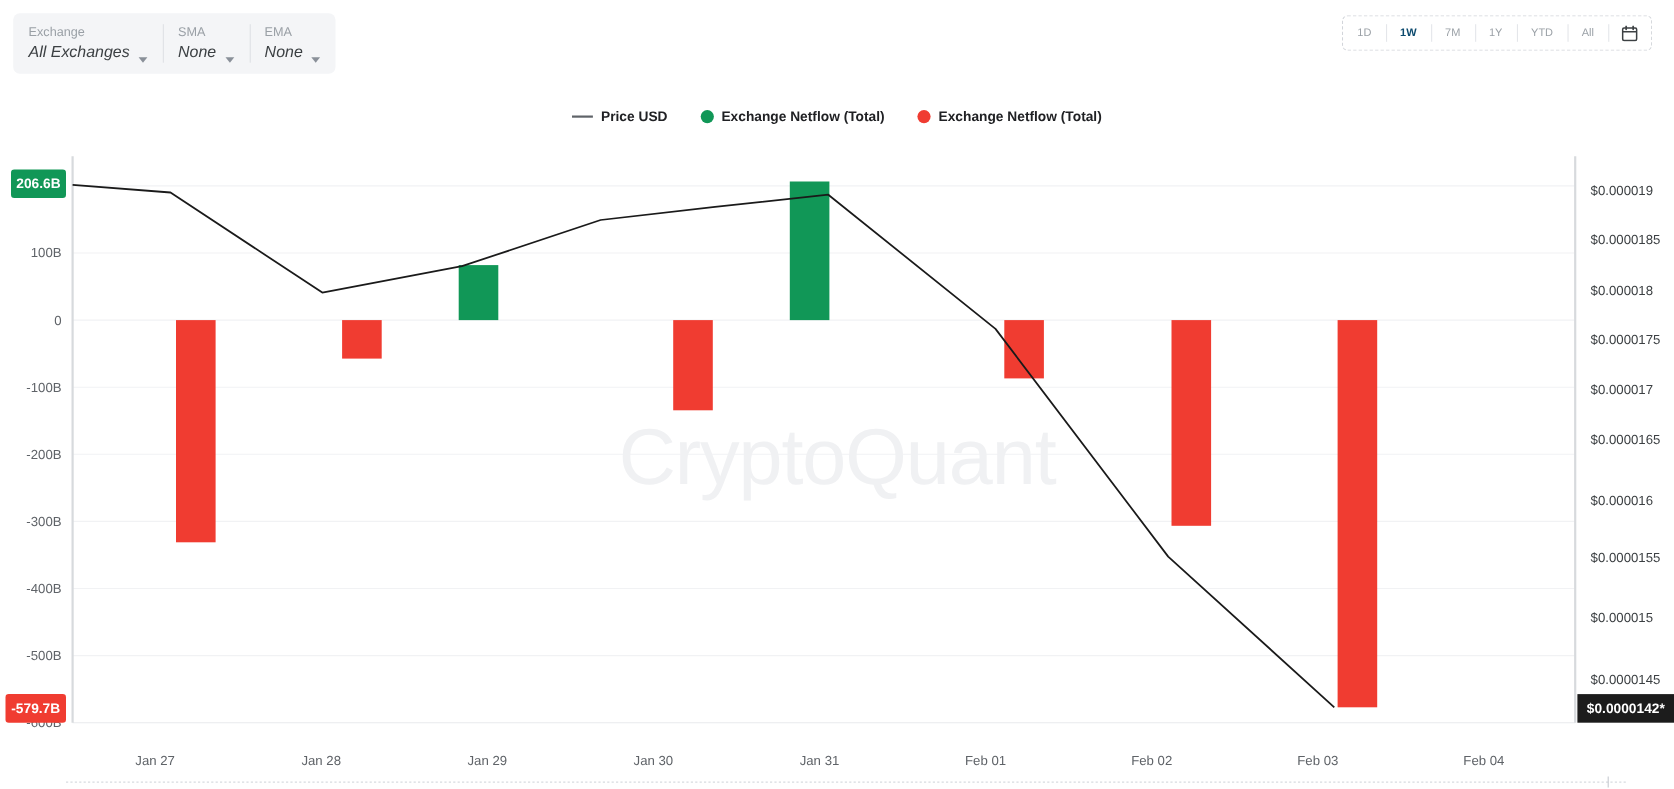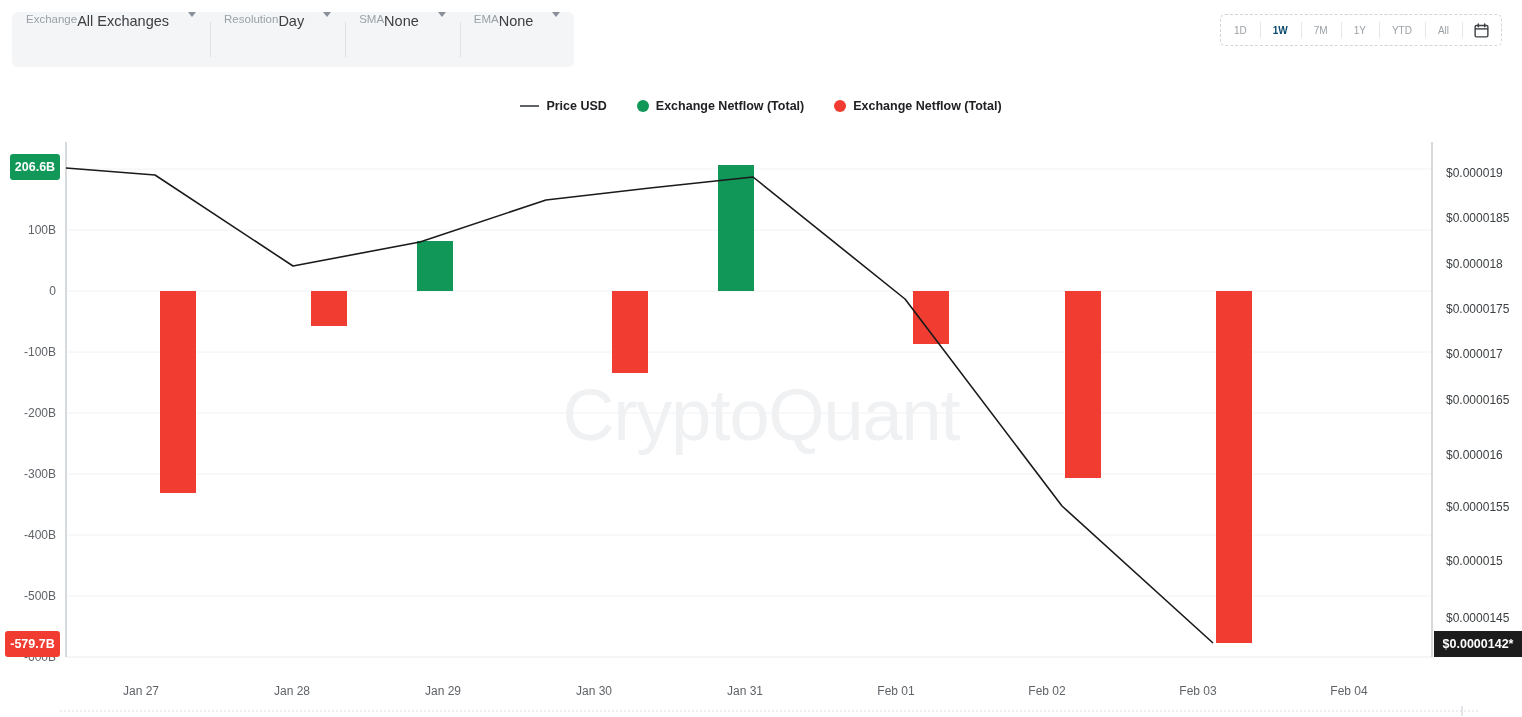--- a/index.html
+++ b/index.html
@@ -15,34 +15,34 @@
   
   .toolbar-row {
     position: absolute; top: 0; left: 0; width: 1522px; height: 78px;
   }
   .control-group {
     position: absolute; top: 12px; left: 12px; height: 55px;
     background: #f4f5f7; border-radius: 6px;
     display: flex; align-items: stretch;
   }
   .control-cell {
-    display: flex; flex-direction: row; justify-content: center;
+    display: flex; flex-direction: column; justify-content: center;
     padding: 0 14px 0 14px;
     position: relative;
     min-width: 60px;
   }
   .control-cell + .control-cell::before {
     content: ""; position: absolute; left: 0; top: 10px; bottom: 10px;
     width: 1px; background: #dfe1e5;
   }
   .control-label {
     font-size: 11.5px; color: #9aa0a6; line-height: 15px; margin-bottom: 1px;
     white-space: nowrap;
   }
-  .control-value-row { display: flex; align-items: flex-start; gap: 19px; }
+  .control-value-row { display: flex; align-items: flex-end; gap: 8px; font-style: italic; }
   .control-value {
     font-size: 14.5px; color: #3c4043; line-height: 18px; white-space: nowrap;
   }
   .caret {
     width: 0; height: 0;
     border-left: 4.5px solid transparent;
     border-right: 4.5px solid transparent;
     border-top: 5.5px solid #8a9099;
     flex: none;
   }
@@ -100,27 +100,20 @@
   <div class="control-group">
 
     <div class="control-cell">
       <span class="control-label">Exchange</span>
       <span class="control-value-row">
         <span class="control-value">All Exchanges</span>
         <span class="caret"></span>
       </span>
     </div>
 
-    <div class="control-cell">
-      <span class="control-label">Resolution</span>
-      <span class="control-value-row">
-        <span class="control-value">Day</span>
-        <span class="caret"></span>
-      </span>
-    </div>
 
     <div class="control-cell">
       <span class="control-label">SMA</span>
       <span class="control-value-row">
         <span class="control-value">None</span>
         <span class="caret"></span>
       </span>
     </div>
 
     <div class="control-cell">

